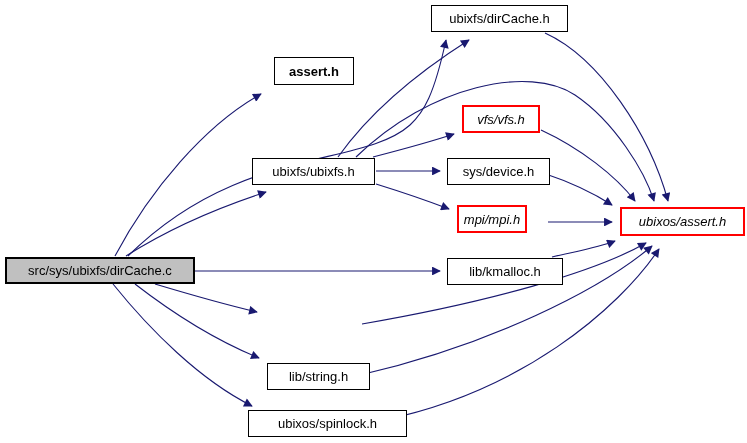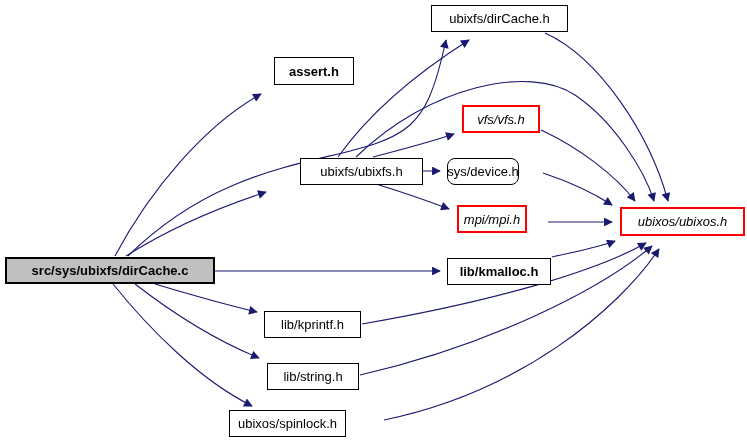--- a/index.html
+++ b/index.html
@@ -66,37 +66,36 @@
     <path class="edge" marker-end="url(#arrow)" d="M545,33 C600,58 650,135 668,201"></path>
     <path class="edge" marker-end="url(#arrow)" d="M541,130 C580,148 616,176 635,201"></path>
     <path class="edge" marker-end="url(#arrow)" d="M543,173 C570,182 595,194 612,205"></path>
     <path class="edge" marker-end="url(#arrow)" d="M548,222 L612,222"></path>
     <path class="edge" marker-end="url(#arrow)" d="M552,257 C578,251 600,247 615,241"></path>
     <path class="edge" marker-end="url(#arrow)" d="M362,324 C490,302 595,272 646,243"></path>
     <path class="edge" marker-end="url(#arrow)" d="M360,375 C490,345 600,290 652,246"></path>
     <path class="edge" marker-end="url(#arrow)" d="M384,420 C520,392 618,310 659,249"></path>
   </svg>
 
-  <div class="node main" style="left:5px;   top:257px; width:210px; height:27px;font-weight:bold;">src/sys/ubixfs/dirCache.c</div>
+  <div class="node main" style="left:5px;   top:257px; width:190px; height:27px;">src/sys/ubixfs/dirCache.c</div>
 
   <div class="node" style="left:274px; top:57px;  width:80px;  height:28px;font-weight:bold;">assert.h</div>
 
   <div class="node" style="left:431px; top:5px;   width:137px; height:27px;">ubixfs/dirCache.h</div>
 
   <div class="node red" style="left:462px; top:105px; width:78px;  height:28px;">vfs/vfs.h</div>
 
-  <div class="node" style="left:252px; top:158px; width:123px; height:27px;margin-left:48px;">ubixfs/ubixfs.h</div>
+  <div class="node" style="left:252px; top:158px; width:123px; height:27px;">ubixfs/ubixfs.h</div>
 
-  <div class="node" style="left:447px; top:158px; width:72px;  height:27px;border-radius:8px;">sys/device.h</div>
+  <div class="node" style="left:447px; top:158px; width:103px;  height:27px;">sys/device.h</div>
 
   <div class="node red" style="left:457px; top:205px; width:70px;  height:28px;">mpi/mpi.h</div>
 
-  <div class="node red" style="left:620px; top:207px; width:125px; height:29px;">ubixos/ubixos.h</div>
+  <div class="node red" style="left:620px; top:207px; width:125px; height:29px;">ubixos/assert.h</div>
 
-  <div class="node" style="left:447px; top:258px; width:104px; height:27px;font-weight:bold;">lib/kmalloc.h</div>
+  <div class="node" style="left:447px; top:258px; width:116px; height:27px;">lib/kmalloc.h</div>
 
-  <div class="node" style="left:264px; top:311px; width:97px;  height:27px;">lib/kprintf.h</div>
 
-  <div class="node" style="left:267px; top:363px; width:92px;  height:27px;">lib/string.h</div>
+  <div class="node" style="left:267px; top:363px; width:103px;  height:27px;">lib/string.h</div>
 
-  <div class="node" style="left:229px; top:410px; width:117px; height:27px;">ubixos/spinlock.h</div>
+  <div class="node" style="left:248px; top:410px; width:159px; height:27px;">ubixos/spinlock.h</div>
 
 </div>
 
 </body></html>

